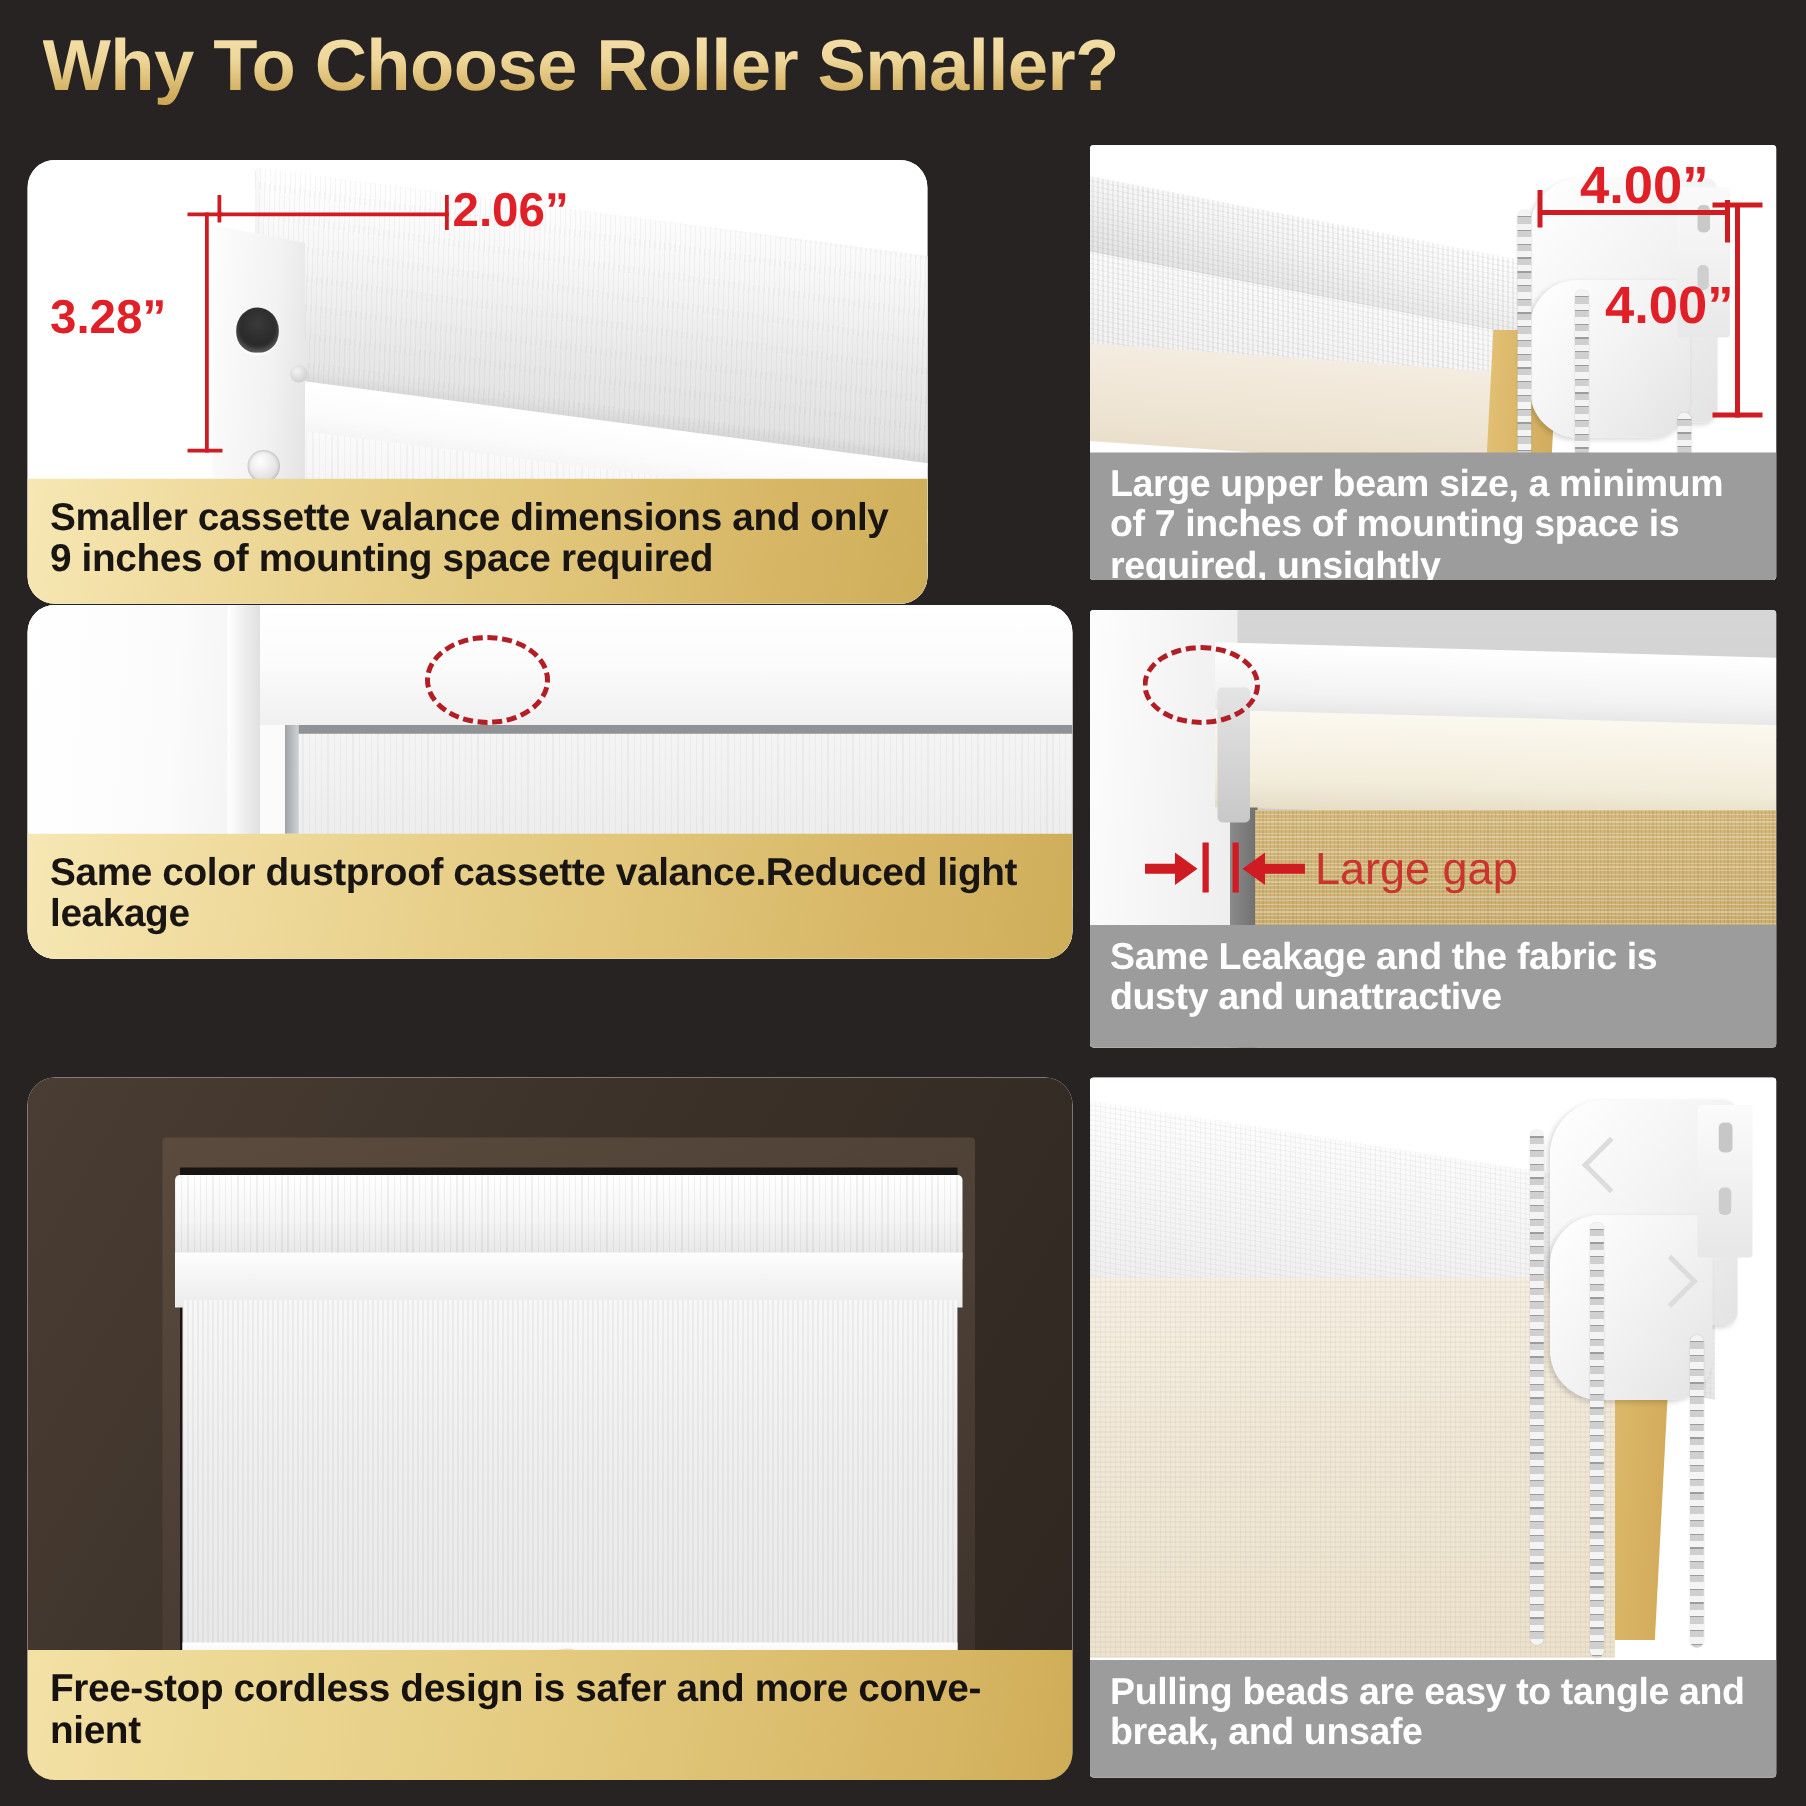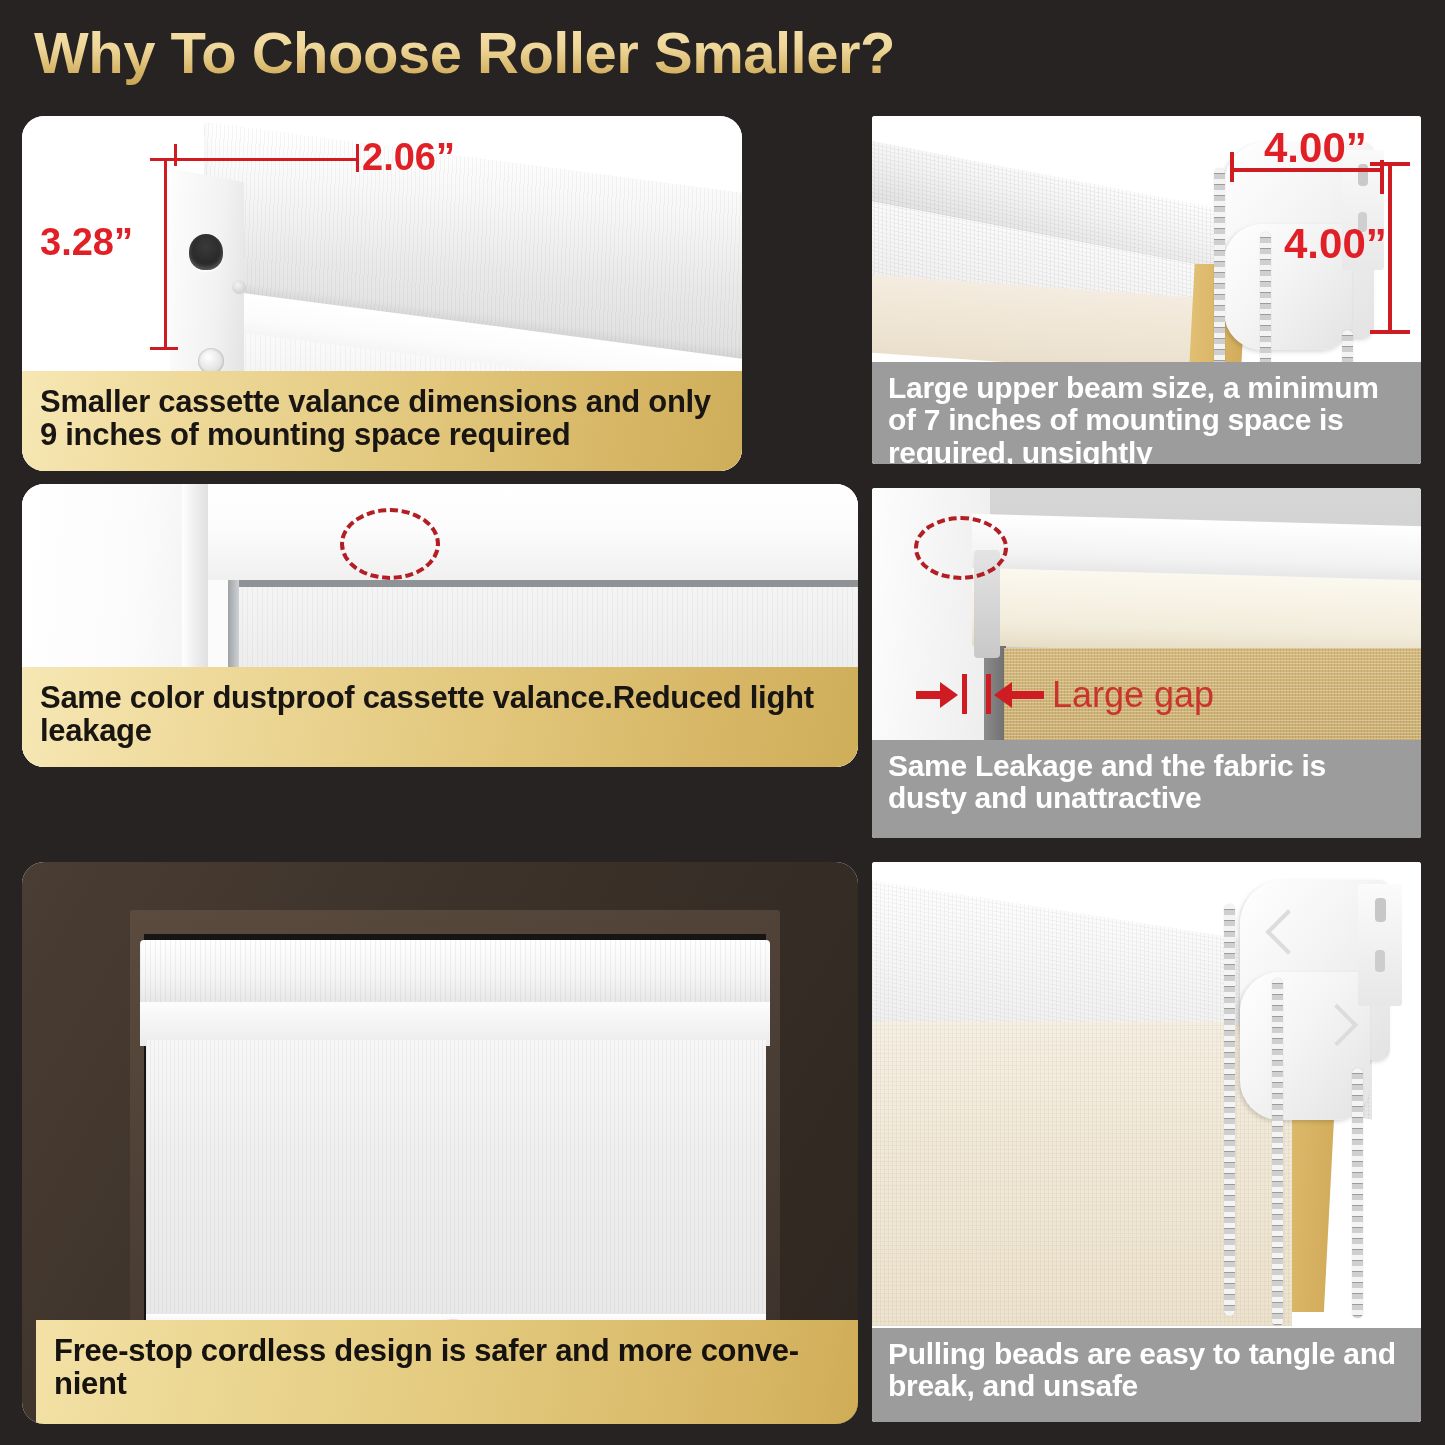--- a/index.html
+++ b/index.html
@@ -26,21 +26,21 @@
     color:transparent;
     -webkit-text-fill-color:transparent;
     text-shadow:none;
   }
 
   
   .panel{position:absolute;overflow:hidden;background:#fff;}
   .panel.left{border-radius:22px;}
   .panel.right{border-radius:3px;}
 
-  .p1{left:22px;  top:116px;  width:720px; height:355px;}
+  .p1{left:22px;  top:128px;  width:720px; height:355px;}
   .p2{left:872px; top:116px;  width:549px; height:348px;}
   .p3{left:22px;  top:484px;  width:836px; height:283px;}
   .p4{left:872px; top:488px;  width:549px; height:350px;}
   .p5{left:22px;  top:862px;  width:836px; height:562px;}
   .p6{left:872px; top:862px;  width:549px; height:560px;}
 
   .scene{position:absolute;left:0;top:0;right:0;bottom:0;}
 
   
   .cap{
@@ -52,21 +52,20 @@
   }
   .cap.gold{
     background:linear-gradient(100deg,#f6e7b4 0%,#f0dc9f 18%,#e3c97f 52%,#d7b766 82%,#cfae5a 100%);
     color:#181512;
     font-size:31px;
   }
   .cap.gold2{
     background:linear-gradient(100deg,#f3e1a6 0%,#ecd894 20%,#e2c87c 55%,#d6b563 88%,#cfad57 100%);
     color:#15120f;
     font-size:31px;
-    margin-left:14px;
   }
   .cap.grey{
     background:#9c9c9c;color:#ffffff;font-size:30px;
     padding:10px 14px 12px 16px;
   }
   .cap.gold{height:100px;}
   .cap.gold2{height:104px;}
   .p2 .cap.grey{height:102px;}
   .p4 .cap.grey{height:98px;}
   .p6 .cap.grey{height:94px;}

